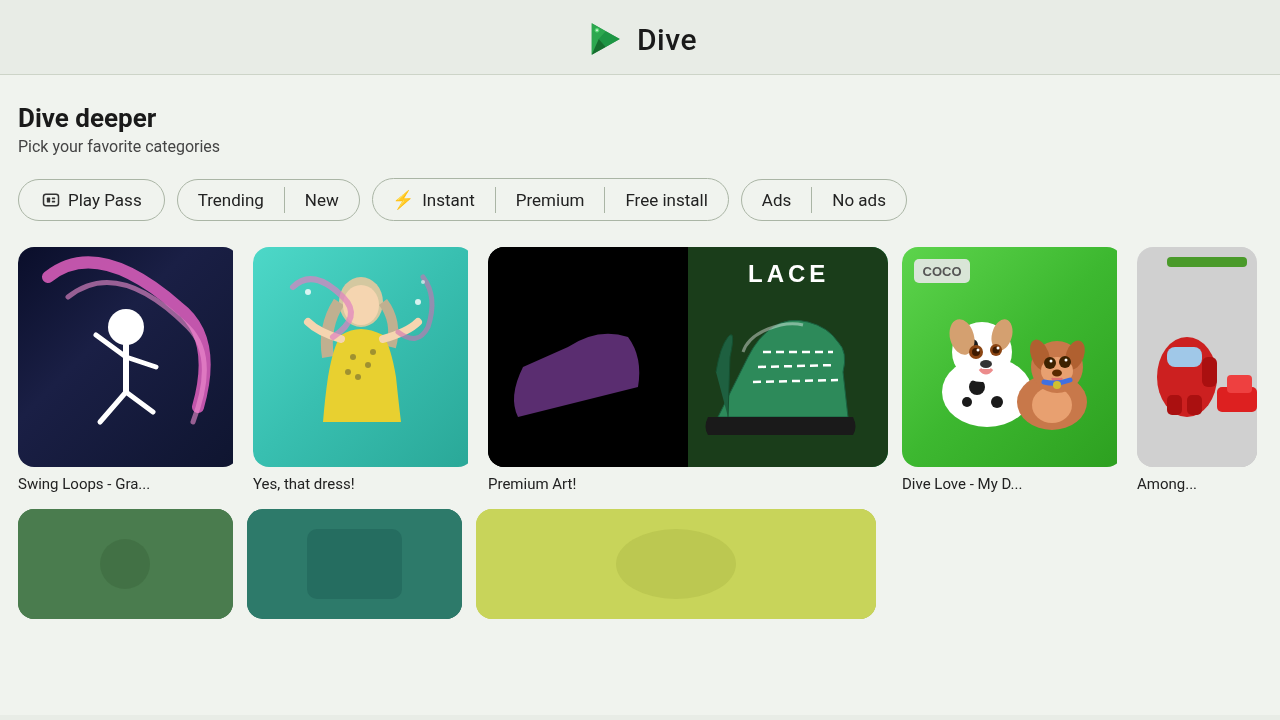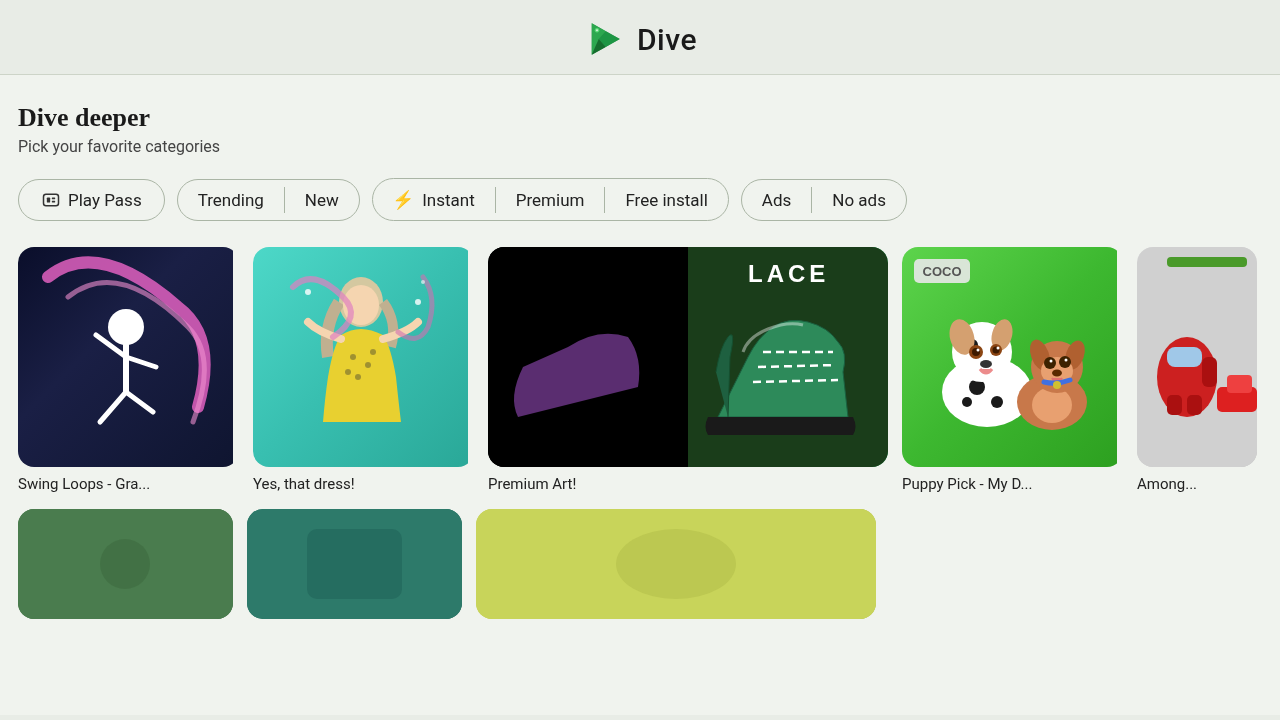--- a/index.html
+++ b/index.html
@@ -40,21 +40,20 @@
       background: #f0f3ee;
       min-height: calc(720px - 80px);
       padding: 28px 18px 0 18px;
     }
 
     .section-heading {
       font-size: 26px;
       font-weight: 700;
       color: #1a1a1a;
       margin-bottom: 4px;
-      font-family: Liberation Serif, serif;
     }
 
     .section-subheading {
       font-size: 16px;
       color: #444;
       margin-bottom: 22px;
     }
 
     
     .filter-row {
@@ -485,21 +484,21 @@
             <ellipse cx="155" cy="126" rx="5" ry="3.5" fill="#5a2a00"></ellipse>
 
             <path d="M 150 131 Q 155 140 160 131" fill="#e07070" stroke="#e07070" stroke-width="2"></path>
 
             <path d="M 142 135 Q 155 138 168 133" stroke="#4070e0" stroke-width="5" fill="none" stroke-linecap="round"></path>
 
             <circle cx="155" cy="138" r="4" fill="#d0c030"></circle>
           </svg>
         </div>
       </div>
-      <div class="game-title">Puppy Pick - My D...</div>
+      <div class="game-title">Dive Love - My D...</div>
     </div>
 
     <div class="game-card">
       <div class="game-thumb-partial">
         <div class="among-bg">
           <svg width="120" height="220" viewBox="0 0 120 220">
             <rect x="0" y="0" width="120" height="220" fill="#d0d0d0"></rect>
 
             <rect x="30" y="10" width="80" height="10" rx="4" fill="#4a9a2a"></rect>
 

